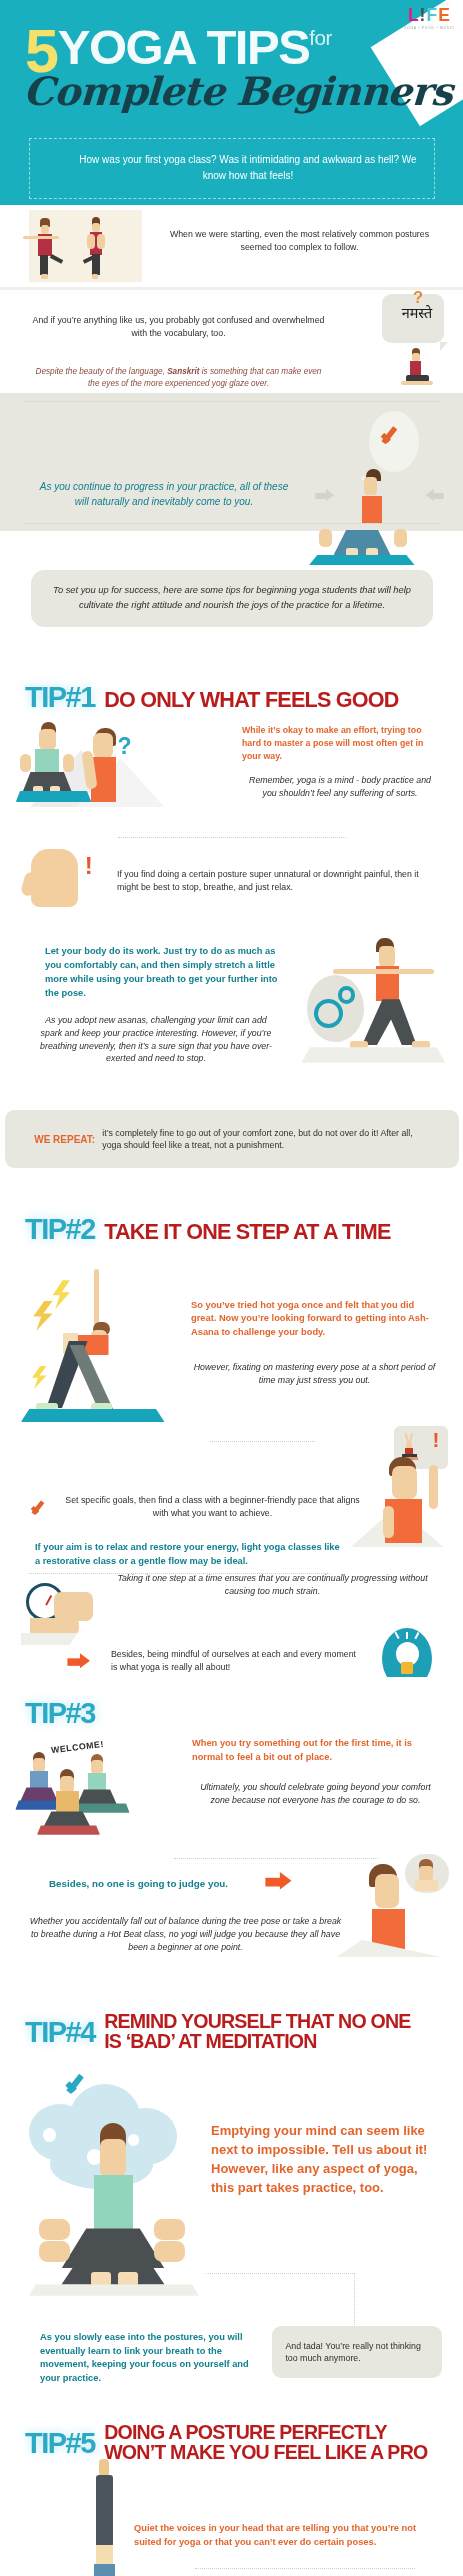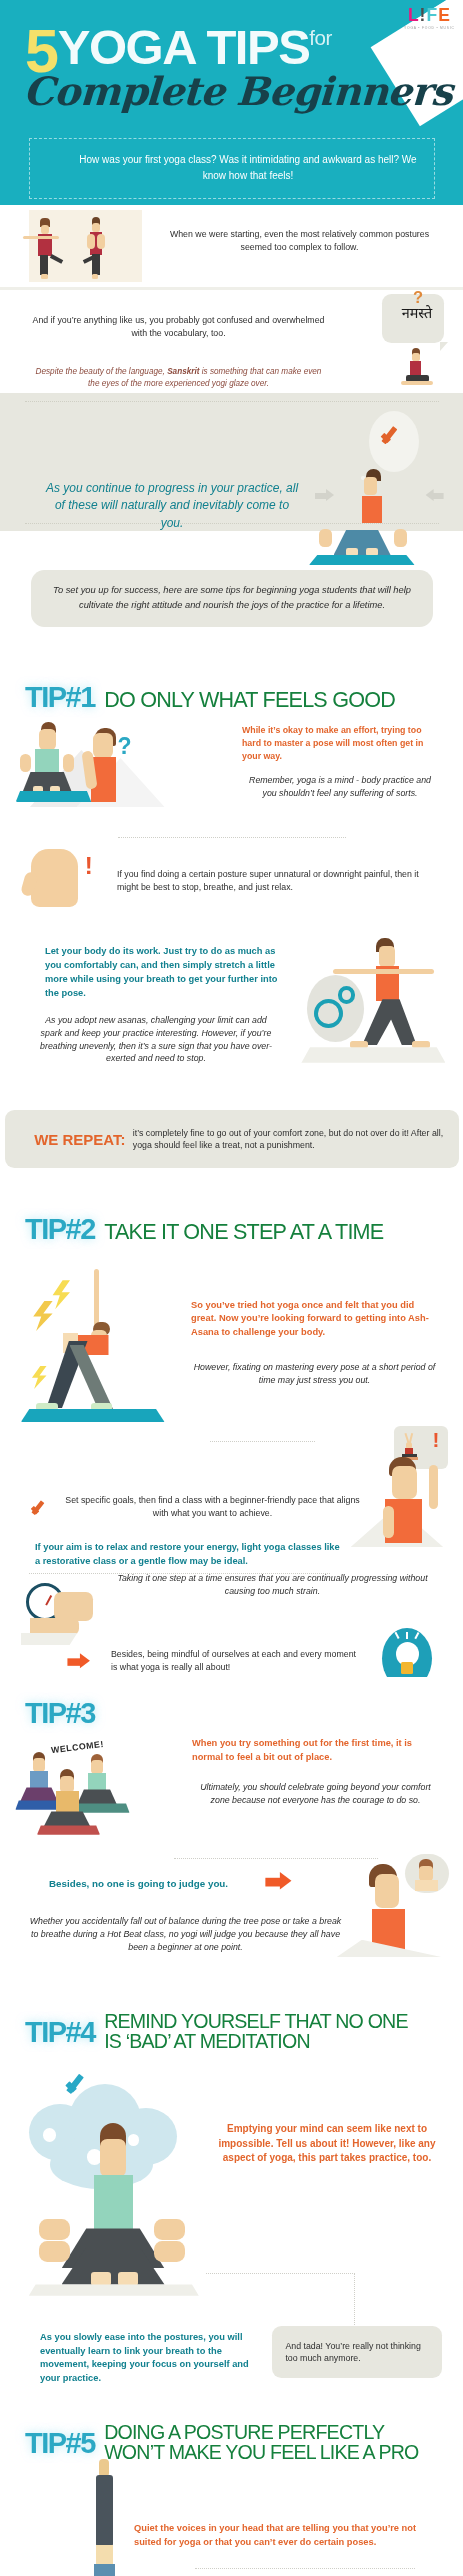--- a/index.html
+++ b/index.html
@@ -112,21 +112,21 @@
     display:flex; align-items:flex-start; gap:9.3px;
     padding:0 25px;
   }
   .tip-num {
     font-size:29px; font-weight:bold; color:#2BA8C4;
     letter-spacing:-1.5px; line-height:.95; white-space:nowrap;
     text-shadow:0 0 9.3px rgba(120,215,235,.55);
     flex:0 0 auto;
   }
   .tip-title {
-    font-size:21.6px; font-weight:normal; color:#15803d;
+    font-size:21.6px; font-weight:bold; color:#b91c1c;
     letter-spacing:-0.8px; line-height:1.0;
     padding-top:4.6px;
   }
   .tip-title.two-line { padding-top:1px; font-size:19.6px; line-height:1.02; }
 
   
   .fig { position:relative; }
   .mat { background:#18A5BC; border-radius:1.5px; }
   .cloud { background:#CFE7EE; border-radius:50%; }
 
@@ -286,21 +286,21 @@
       <div class="person" style="left:15.5px;top:13.4px;width:11.3px;height:14.4px;background:#B23040;"></div>
       <div class="person" style="left:11.3px;top:27px;width:23px;height:7.2px;background:#3A3A3A;border-radius:2.1px;"></div>
       <div class="person" style="left:6.2px;top:33px;width:32px;height:4.1px;background:#F2CFA0;border-radius:2.1px;"></div>
     </div>
   </div>
 
   <div class="sec grey" style="height:138px;">
     <div class="dotrule" style="position:absolute;left:0;right:0;top:8.2px;border-color:#cfcfc4;"></div>
     <div class="dotrule" style="position:absolute;left:0;right:0;bottom:7.2px;border-color:#cfcfc4;"></div>
 
-    <div class="txt t-teal ital center" style="position:absolute;left:43px;top:87px;width:258px;font-size:12px;">As you continue to progress in your practice, all of these will naturally and inevitably come to you.</div>
+    <div class="txt t-teal ital center" style="position:absolute;left:35px;top:87px;width:258px;font-size:10px;">As you continue to progress in your practice, all of these will naturally and inevitably come to you.</div>
 
     <div style="position:absolute;right:45px;top:17.5px;width:50px;height:61px;background:#F3F3EE;border-radius:50%;">
       <div class="check" style="position:absolute;left:13.4px;top:17.5px;transform:scale(1.35);"></div>
     </div>
     <div style="position:absolute;right:92px;top:77px;width:4.6px;height:4.6px;background:#F3F3EE;border-radius:50%;"></div>
     <div style="position:absolute;right:99px;top:83px;width:3.6px;height:3.6px;background:#F3F3EE;border-radius:50%;"></div>
 
     <div class="arrow-r arrow-grey" style="position:absolute;right:128px;top:96px;"></div>
     <div class="arrow-r arrow-grey arrow-l" style="position:absolute;right:20.6px;top:96px;"></div>
 
@@ -385,21 +385,21 @@
       <div style="position:absolute;right:9.3px;top:111px;width:144px;height:15.5px;background:#EFEFE9;clip-path:polygon(6% 0,94% 0,100% 100%,0 100%);"></div>
 
       <div style="position:absolute;left:17.5px;top:39px;width:57px;height:67px;background:#E3E3DC;border-radius:50%;"></div>
       <div style="position:absolute;left:24px;top:63px;width:29px;height:29px;border:4.6px solid #1BA0B5;border-radius:50%;"></div>
       <div style="position:absolute;left:48px;top:50px;width:17.5px;height:17.5px;border:4.1px solid #1BA0B5;border-radius:50%;"></div>
     </div>
   </div>
 
   <div class="sec white" style="height:70px;">
     <div class="callout small" style="position:absolute;left:5.2px;right:5.2px;top:4.1px;height:58px;display:flex;align-items:center;gap:7.2px;padding-left:29px;">
-      <div class="t-orange bold" style="font-size:15px;white-space:nowrap;">WE REPEAT:</div>
+      <div class="t-orange bold" style="font-size:10px;white-space:nowrap;">WE REPEAT:</div>
       <div class="txt t-dark" style="font-size:8.8px;width:330px;">it’s completely fine to go out of your comfort zone, but do not over do it! After all, yoga should feel like a treat, not a punishment.</div>
     </div>
   </div>
 
   <div class="sec white" style="height:103px;">
     <div class="tip-head" style="padding-top:40px;">
       <div class="tip-num">TIP#2</div>
       <div class="tip-title">TAKE IT ONE STEP AT A TIME</div>
     </div>
   </div>
@@ -563,21 +563,21 @@
       <div class="person" style="left:81px;top:50px;width:26px;height:24px;background:#7B4B2A;border-radius:13.4px 13.4px 3.1px 3.1px;"></div>
       <div class="person" style="left:81px;top:66px;width:26px;height:38px;background:#F2CFA0;border-radius:7.2px;"></div>
       <div class="person" style="left:75px;top:102px;width:39px;height:57px;background:#93D4BC;"></div>
       <div class="person" style="left:20.6px;top:146px;width:31px;height:20.6px;background:#F2CFA0;border-radius:8.2px;"></div>
       <div class="person" style="left:135px;top:146px;width:31px;height:20.6px;background:#F2CFA0;border-radius:8.2px;"></div>
       <div class="person" style="left:43px;top:155px;width:103px;height:40px;background:#4A4F52;clip-path:polygon(24% 0,76% 0,100% 100%,0 100%);"></div>
       <div class="person" style="left:72px;top:181px;width:20.6px;height:13.4px;background:#F6DCB4;border-radius:3.1px;"></div>
       <div class="person" style="left:99px;top:181px;width:20.6px;height:13.4px;background:#F6DCB4;border-radius:3.1px;"></div>
     </div>
 
-    <div class="txt t-orange bold" style="position:absolute;left:211px;top:49px;width:232px;font-size:10px;text-align:center;">Emptying your mind can seem like next to impossible. Tell us about it! However, like any aspect of yoga, this part takes practice, too.</div>
+    <div class="txt t-orange bold" style="position:absolute;left:211px;top:49px;width:232px;font-size:13px;">Emptying your mind can seem like next to impossible. Tell us about it! However, like any aspect of yoga, this part takes practice, too.</div>
   </div>
 
   <div class="sec white" style="height:118px;">
     <div style="position:absolute;left:206px;top:-11.3px;width:149px;height:52px;border-right:1px dotted #CFCFC8;border-top:1px dotted #CFCFC8;"></div>
 
     <div class="txt t-teal bold" style="position:absolute;left:40px;top:47px;width:216px;font-size:9.3px;">As you slowly ease into the postures, you will eventually learn to link your breath to the movement, keeping your focus on yourself and your practice.</div>
 
     <div class="callout small" style="position:absolute;left:272px;top:42px;width:170px;height:52px;display:flex;align-items:center;">
       <div class="txt t-dark" style="font-size:8.8px;">And tada! You’re really not thinking too much anymore.</div>
     </div>

